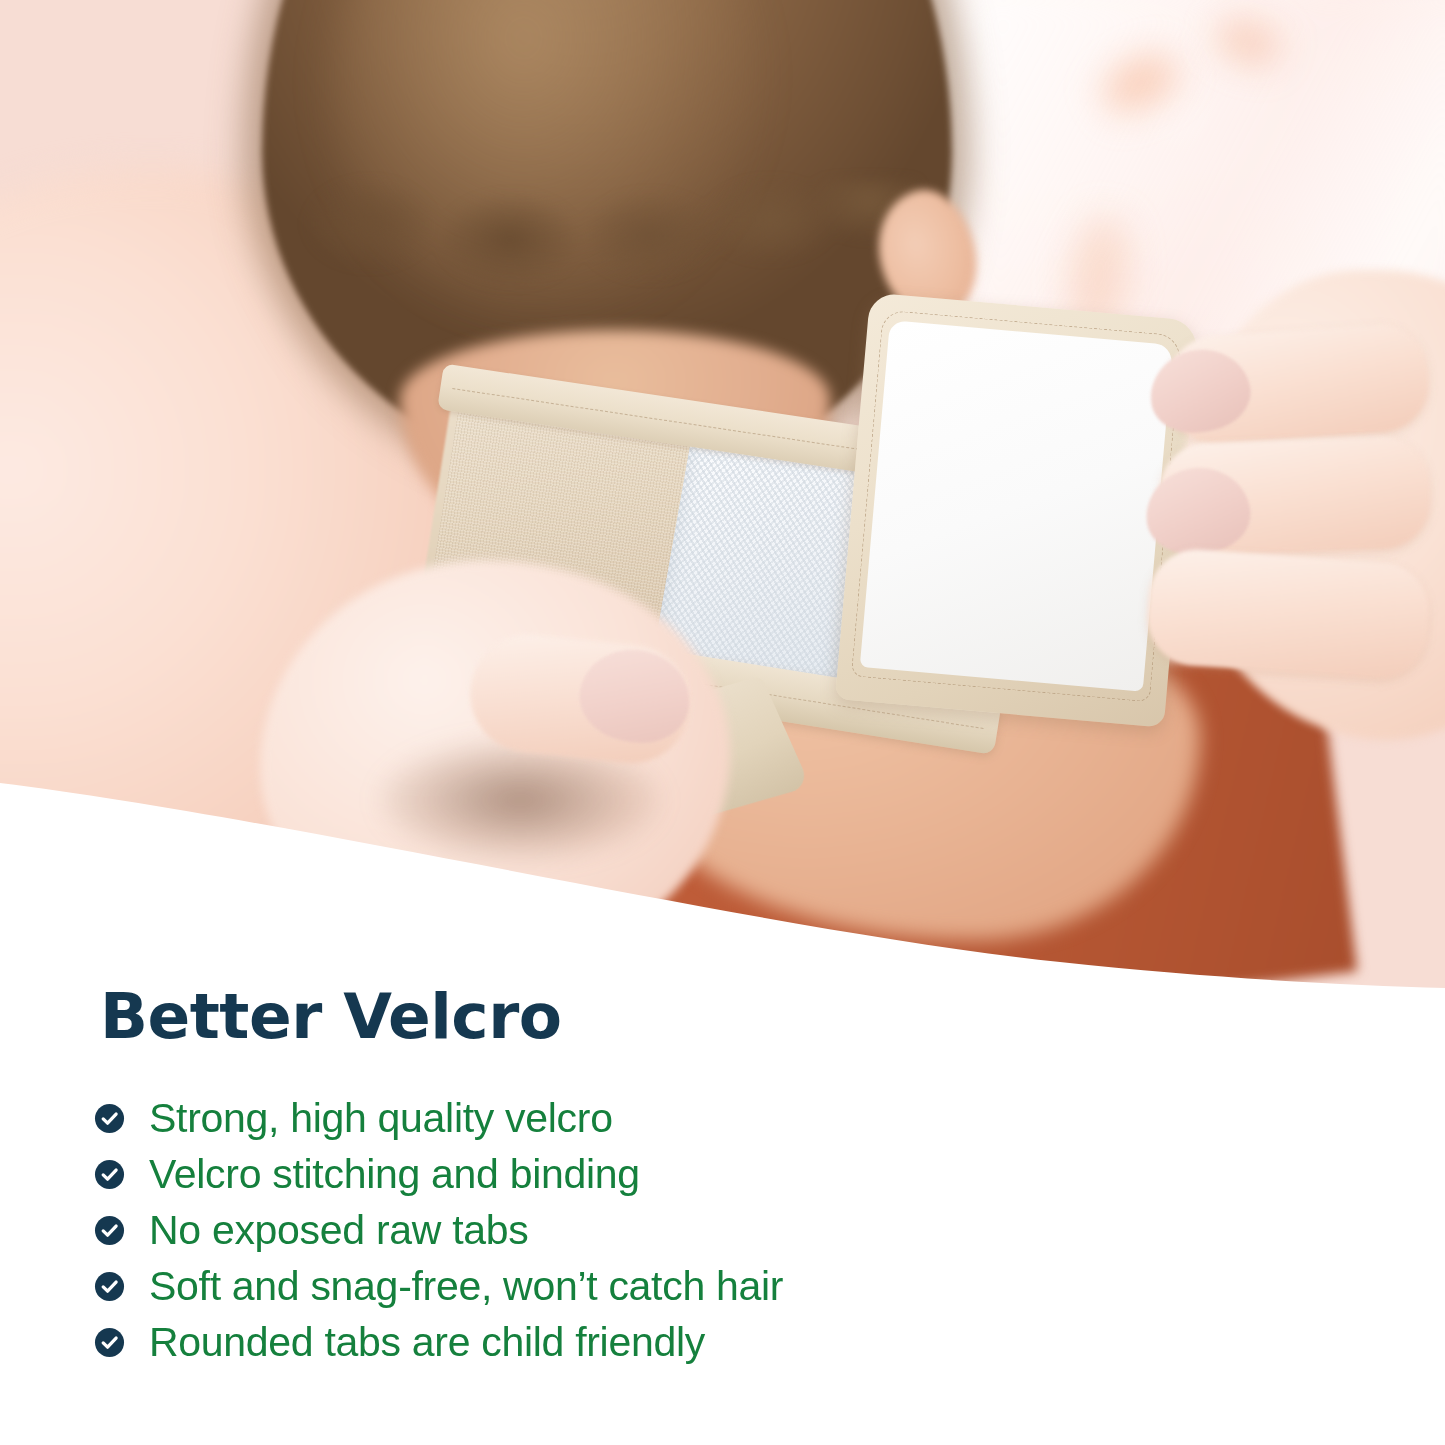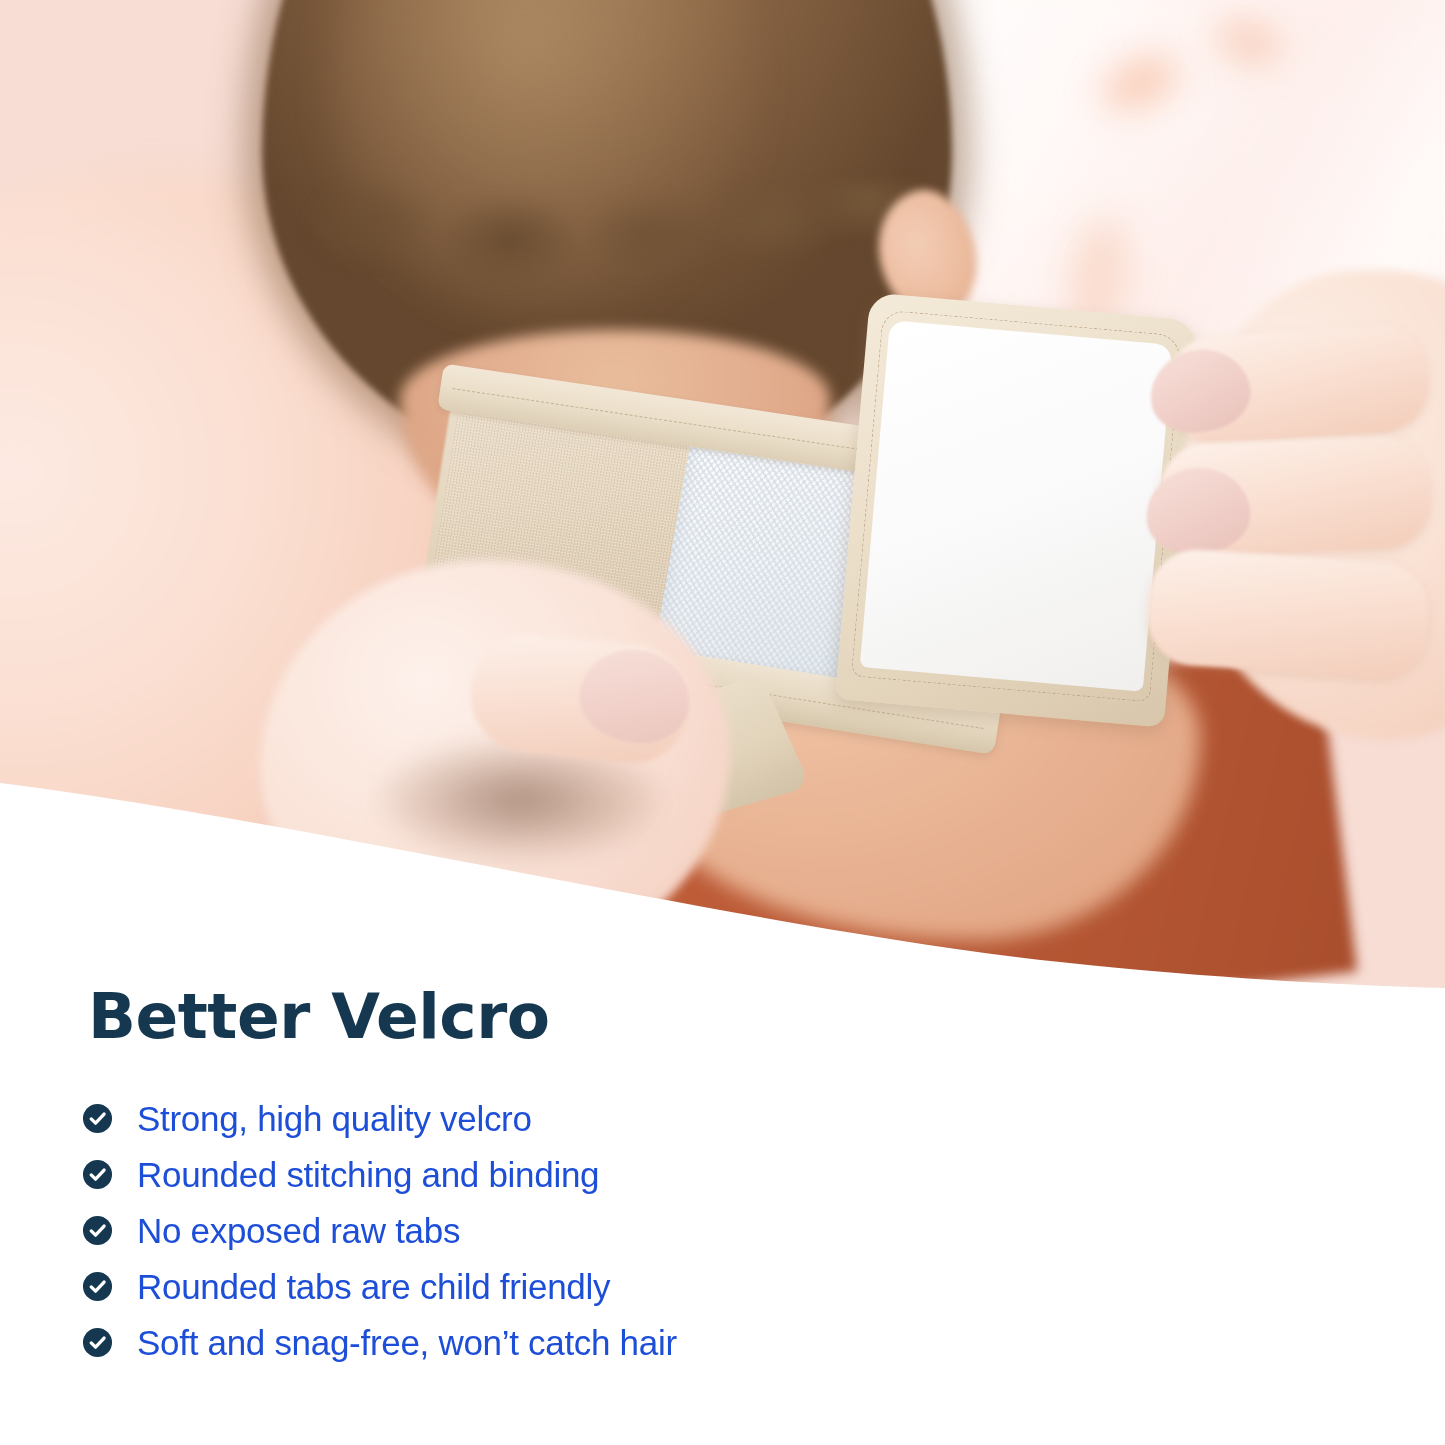--- a/index.html
+++ b/index.html
@@ -374,21 +374,21 @@
   .white-curve {
     position: absolute;
     left: 0; top: 0;
     width: 1445px; height: 1445px;
     pointer-events: none;
   }
 
   
   .content {
     position: absolute;
-    left: 0; top: 975px;
+    left: 12px; top: 975px;
     width: 1269px;
     height: 470px;
     background: transparent;
   }
   .title {
     position: absolute;
     left: 88px;
     top: 5px;
     margin: 0;
     font-family: "DejaVu Sans", sans-serif;
@@ -413,23 +413,23 @@
   }
   .check-icon {
     flex: 0 0 auto;
     width: 31px;
     height: 31px;
     margin-right: 24px;
     display: block;
   }
   .bullet-text {
     font-family: "Liberation Sans", "DejaVu Sans", sans-serif;
-    font-size: 35px;
+    font-size: 41px;
     font-weight: 300;
-    color: #1d4ed8;
+    color: #15803d;
     letter-spacing: -0.3px;
     line-height: 1;
     white-space: nowrap;
   }
 </style>
 </head>
 <body>
 
 <div id="infographic">
 
@@ -514,42 +514,42 @@
           <path d="M9.5 16.4 L14 20.8 L22.8 11.4" fill="none" stroke="#ffffff" stroke-width="3.4" stroke-linecap="round" stroke-linejoin="round"></path>
         </svg>
         <span class="bullet-text">Strong, high quality velcro</span>
       </li>
 
       <li class="bullet">
         <svg class="check-icon" viewBox="0 0 32 32">
           <circle cx="16" cy="16" r="15" fill="#153850"></circle>
           <path d="M9.5 16.4 L14 20.8 L22.8 11.4" fill="none" stroke="#ffffff" stroke-width="3.4" stroke-linecap="round" stroke-linejoin="round"></path>
         </svg>
-        <span class="bullet-text">Rounded stitching and binding</span>
+        <span class="bullet-text">Velcro stitching and binding</span>
       </li>
 
       <li class="bullet">
         <svg class="check-icon" viewBox="0 0 32 32">
           <circle cx="16" cy="16" r="15" fill="#153850"></circle>
           <path d="M9.5 16.4 L14 20.8 L22.8 11.4" fill="none" stroke="#ffffff" stroke-width="3.4" stroke-linecap="round" stroke-linejoin="round"></path>
         </svg>
         <span class="bullet-text">No exposed raw tabs</span>
       </li>
 
       <li class="bullet">
         <svg class="check-icon" viewBox="0 0 32 32">
           <circle cx="16" cy="16" r="15" fill="#153850"></circle>
           <path d="M9.5 16.4 L14 20.8 L22.8 11.4" fill="none" stroke="#ffffff" stroke-width="3.4" stroke-linecap="round" stroke-linejoin="round"></path>
         </svg>
-        <span class="bullet-text">Rounded tabs are child friendly</span>
+        <span class="bullet-text">Soft and snag-free, won’t catch hair</span>
       </li>
 
       <li class="bullet">
         <svg class="check-icon" viewBox="0 0 32 32">
           <circle cx="16" cy="16" r="15" fill="#153850"></circle>
           <path d="M9.5 16.4 L14 20.8 L22.8 11.4" fill="none" stroke="#ffffff" stroke-width="3.4" stroke-linecap="round" stroke-linejoin="round"></path>
         </svg>
-        <span class="bullet-text">Soft and snag-free, won’t catch hair</span>
+        <span class="bullet-text">Rounded tabs are child friendly</span>
       </li>
 
     </ul>
   </div>
 </div>
 
 </body></html>

